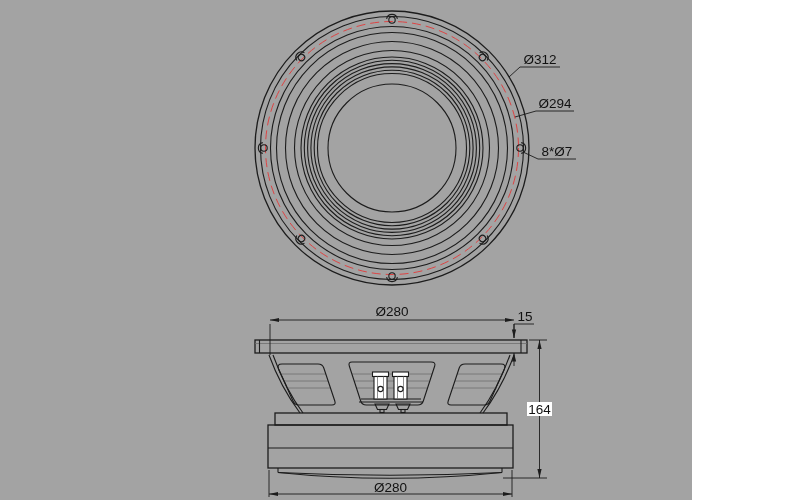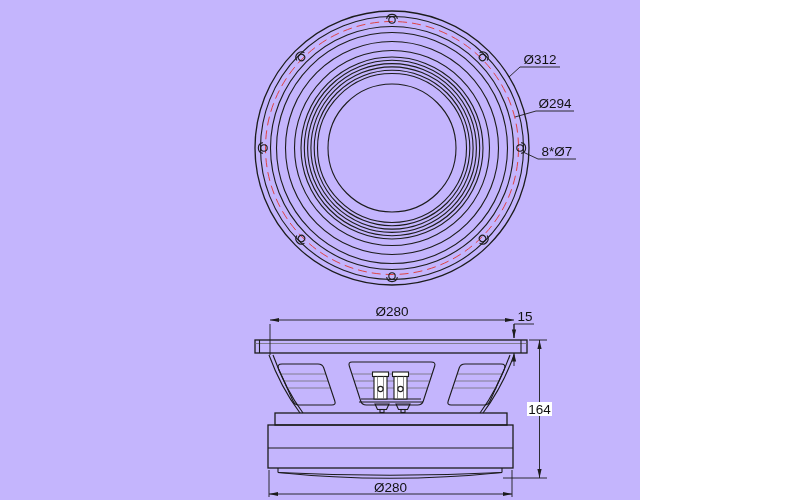--- a/index.html
+++ b/index.html
@@ -1,16 +1,16 @@
 <!DOCTYPE html>
 <html><head>
 <meta charset="utf-8">
 <style>
   html,body{margin:0;padding:0;background:#ffffff;}
-  .canvas{position:relative;width:640px;height:500px;background:#c4b5fd;overflow:hidden;
+  .canvas{position:relative;width:692px;height:500px;background:#a3a3a3;overflow:hidden;
           font-family:"Liberation Sans", sans-serif;}
   svg text{font-family:"Liberation Sans", sans-serif;fill:#111;}
   .ln{stroke:#1c1c1c;stroke-width:1.1;fill:none;}
   .ln-thick{stroke:#1c1c1c;stroke-width:1.3;fill:none;}
   .ln-thin{stroke:#6b6b6b;stroke-width:0.75;fill:none;}
   .dim{stroke:#1c1c1c;stroke-width:0.9;fill:none;}
   .arr{fill:#1c1c1c;stroke:none;}
   .whitefill{fill:#ffffff;}
   .dimtext{font-size:13.5px;}
 </style>

